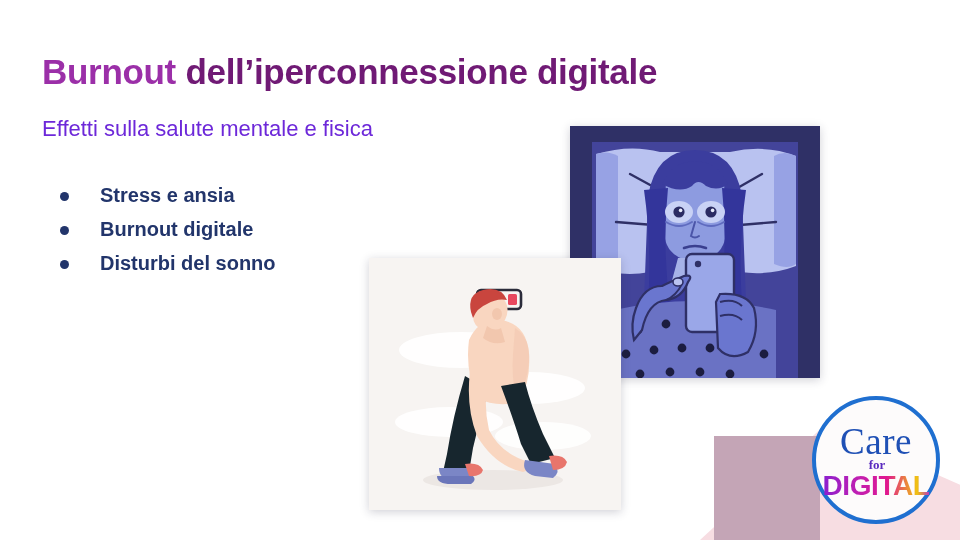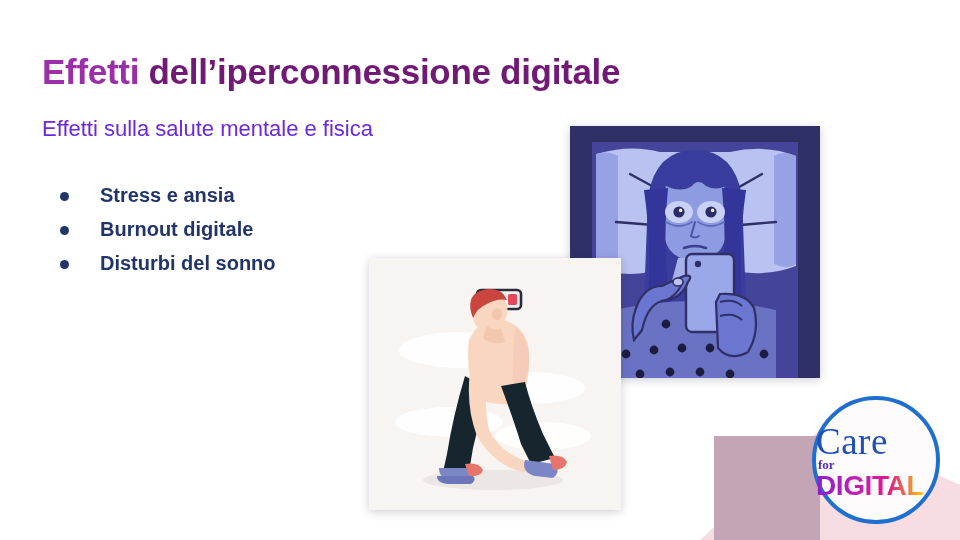--- a/index.html
+++ b/index.html
@@ -66,21 +66,21 @@
   .card svg{display:block;width:100%;height:100%;}
 
   
   .logo{
     position:absolute;left:812px;top:396px;width:128px;height:128px;
     border-radius:50%;
     background:#fdfbfb;
     border:4px solid #1f6fd0;
     box-sizing:border-box;
     display:flex;flex-direction:column;
-    justify-content:center;
+    align-items:center;justify-content:center;
   }
   .logo-care{
     font-family:"Liberation Serif", serif;
     font-size:37px;color:#1f50b5;line-height:1;
     margin-top:2px;letter-spacing:.5px;
   }
   .logo-for{
     font-family:"Liberation Serif", serif;
     font-weight:bold;
     font-size:13px;color:#5b2bbf;line-height:1;
@@ -97,21 +97,21 @@
 <body>
 
 <div class="slide">
 
   <div class="deco">
     <div class="deco-pink"></div>
     <div class="deco-mauve"></div>
   </div>
 
   <div class="title">
-    <span class="t-accent">Effetti</span><span class="t-main"> dell’iperconnessione digitale</span>
+    <span class="t-accent">Burnout</span><span class="t-main"> dell’iperconnessione digitale</span>
   </div>
 
   <div class="subtitle">Effetti sulla salute mentale e fisica</div>
 
   <ul class="bullets">
     <li>
       <span class="dot"></span>
       <span>Stress e ansia</span>
     </li>
     <li>

